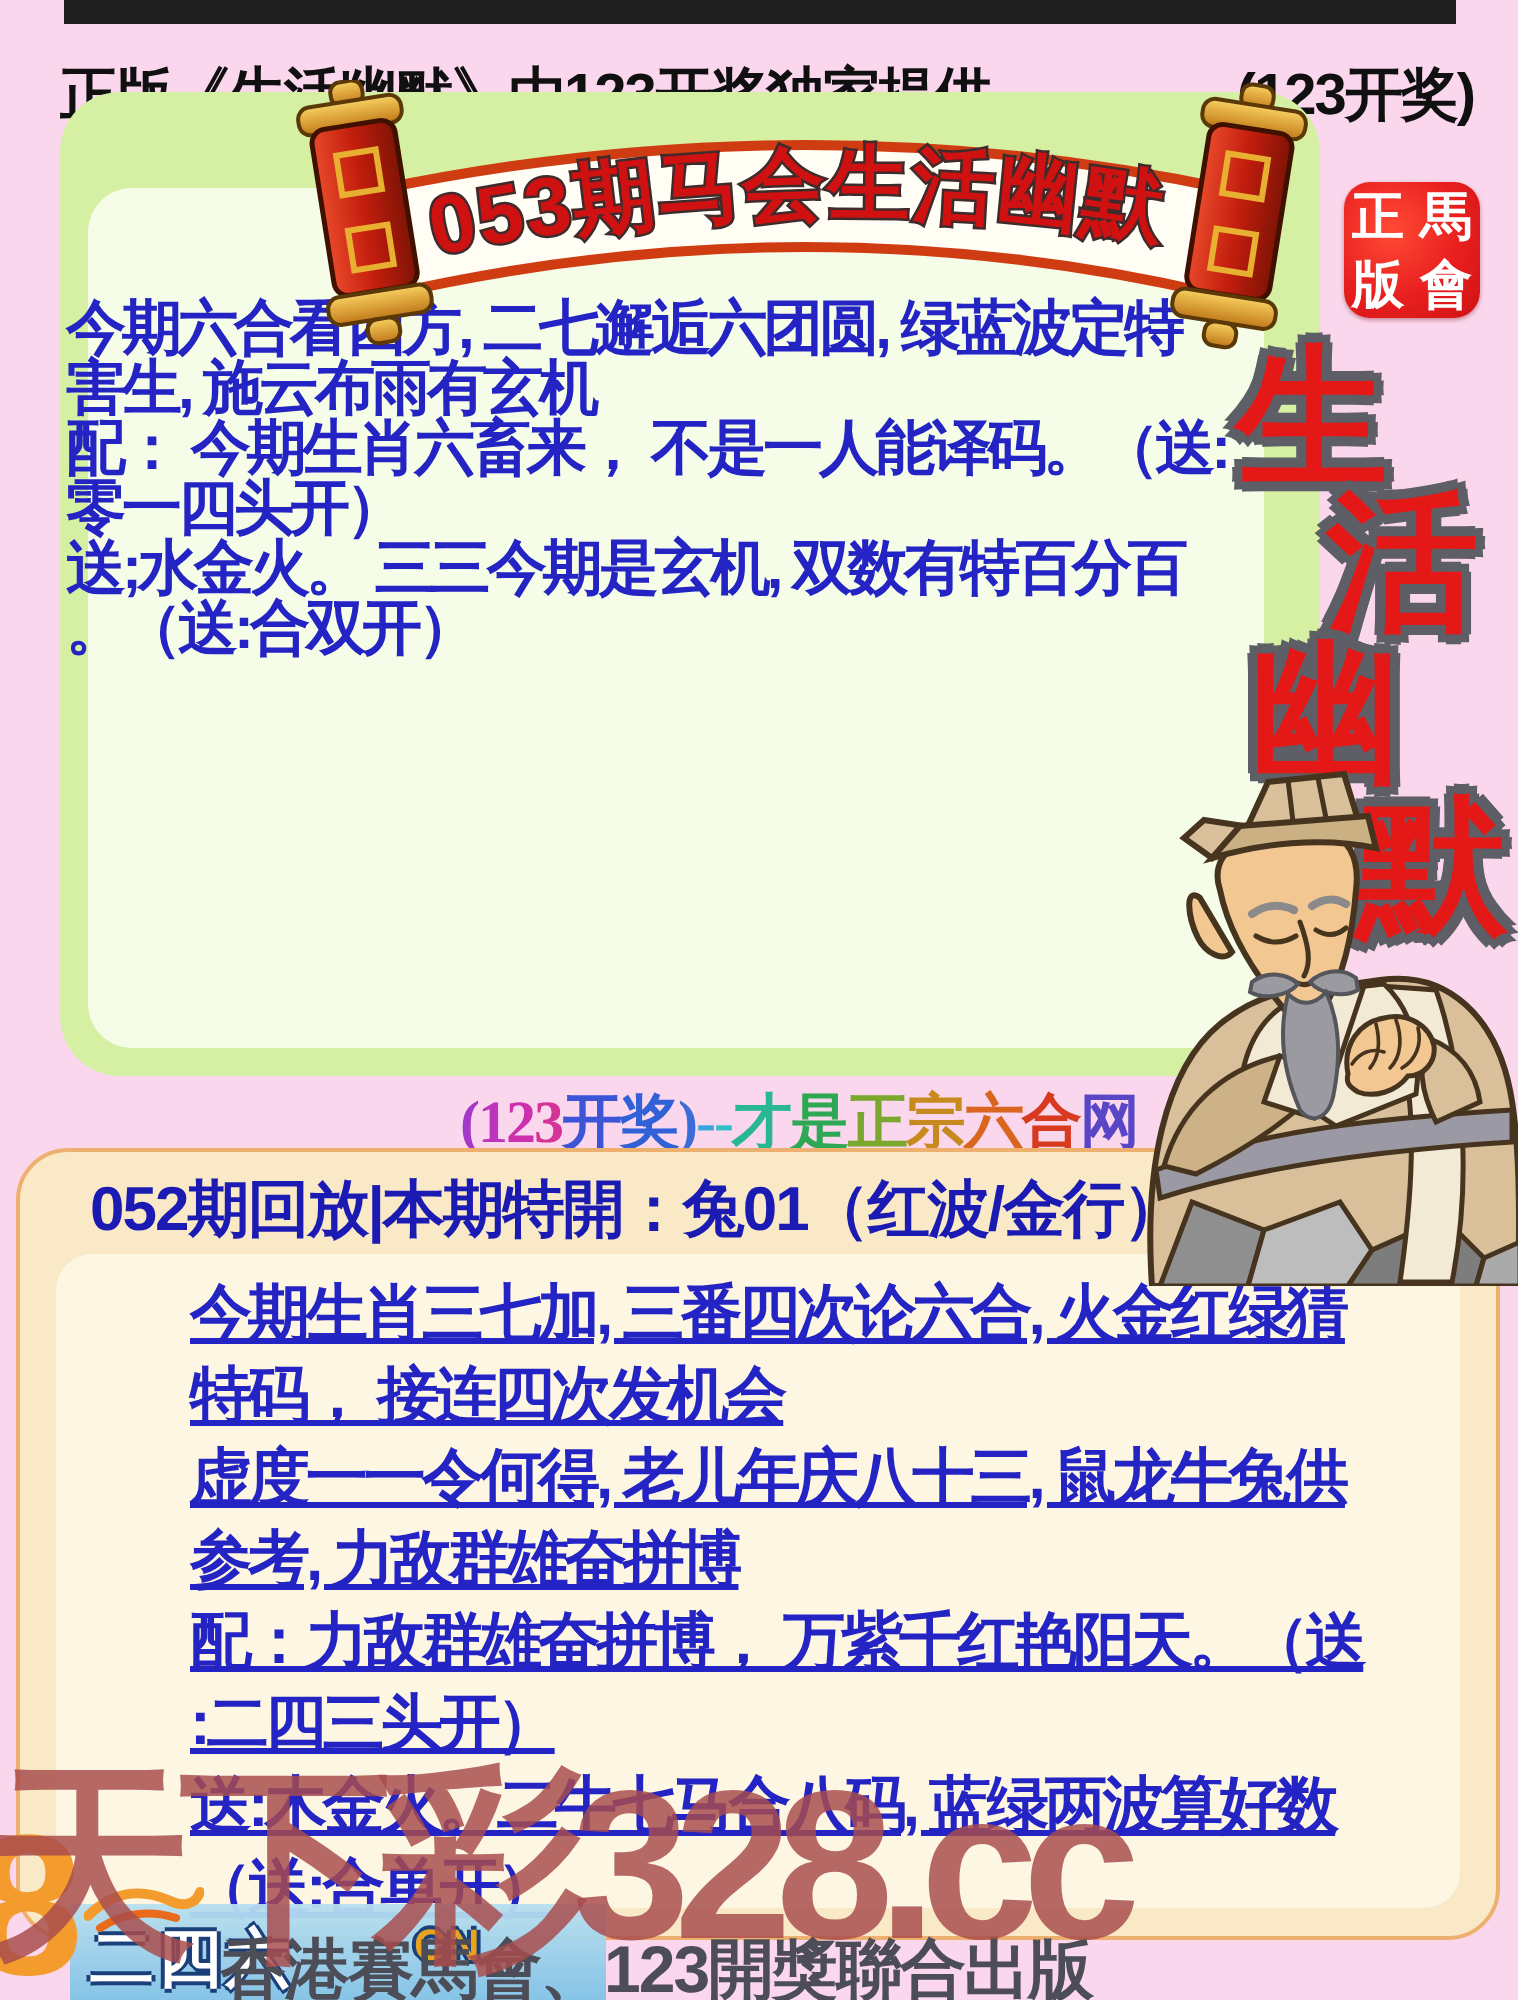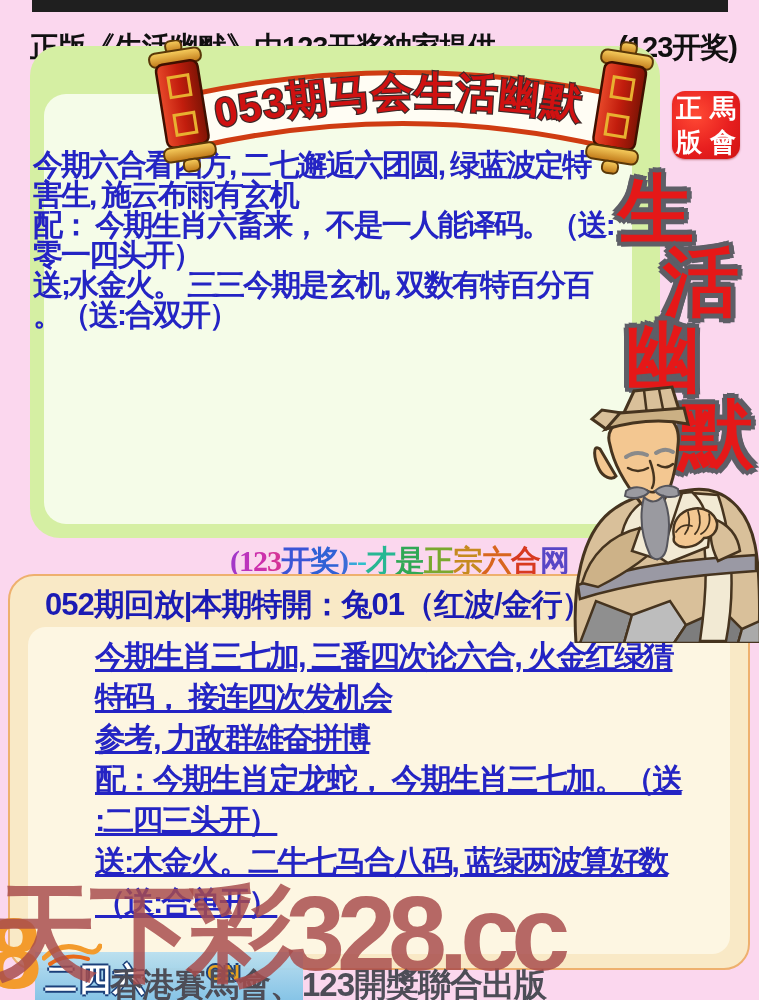--- a/index.html
+++ b/index.html
@@ -138,22 +138,23 @@
   </div>
 
   <div class="abs tagline"><span style="color: rgb(164, 56, 200);">(</span><span style="color: rgb(188, 52, 188);">1</span><span style="color: rgb(204, 48, 172);">2</span><span style="color: rgb(212, 52, 152);">3</span><span style="color: rgb(59, 85, 214);">开</span><span style="color: rgb(48, 97, 214);">奖</span><span style="color: rgb(59, 108, 216);">)</span><span style="color: rgb(56, 166, 218);">-</span><span style="color: rgb(47, 192, 203);">-</span><span style="color: rgb(39, 183, 147);">才</span><span style="color: rgb(47, 168, 85);">是</span><span style="color: rgb(122, 168, 46);">正</span><span style="color: rgb(198, 138, 31);">宗</span><span style="color: rgb(216, 102, 30);">六</span><span style="color: rgb(216, 58, 32);">合</span><span style="color: rgb(89, 70, 198);">网</span></div>
 
   <div class="abs tan-outer"></div>
   <div class="abs replay-header">052期回放|本期特開：兔01（红波/金行）</div>
   <div class="abs tan-inner"></div>
   <div class="abs replay-lines">
       <div class="tline">今期生肖三七加, 三番四次论六合, 火金红绿猜</div>
       <div class="tline">特码， 接连四次发机会</div>
+      <div class="tline">虚度一一令何得, 老儿年庆八十三, 鼠龙牛兔供</div>
       <div class="tline">参考, 力敌群雄奋拼博</div>
-      <div class="tline">配：今期生肖定龙蛇， 今期生肖三七加。（送</div>
+      <div class="tline">配：力敌群雄奋拼博， 万紫千红艳阳天。（送</div>
       <div class="tline">:二四三头开）</div>
       <div class="tline">送:木金火。二牛七马合八码, 蓝绿两波算好数</div>
       <div class="tline">（送:合单开）</div>
     </div>
 
   <svg class="abs man" width="190" height="258" viewBox="0 0 190 258">
     <defs>
       <clipPath id="bodyClip">
         <path d="M 6,258 C 2,200 12,150 40,127 C 55,115 70,110 85,110 L 120,105 C 155,100 178,125 185,160 C 190,185 190,225 189,258 Z"></path>
       </clipPath>

